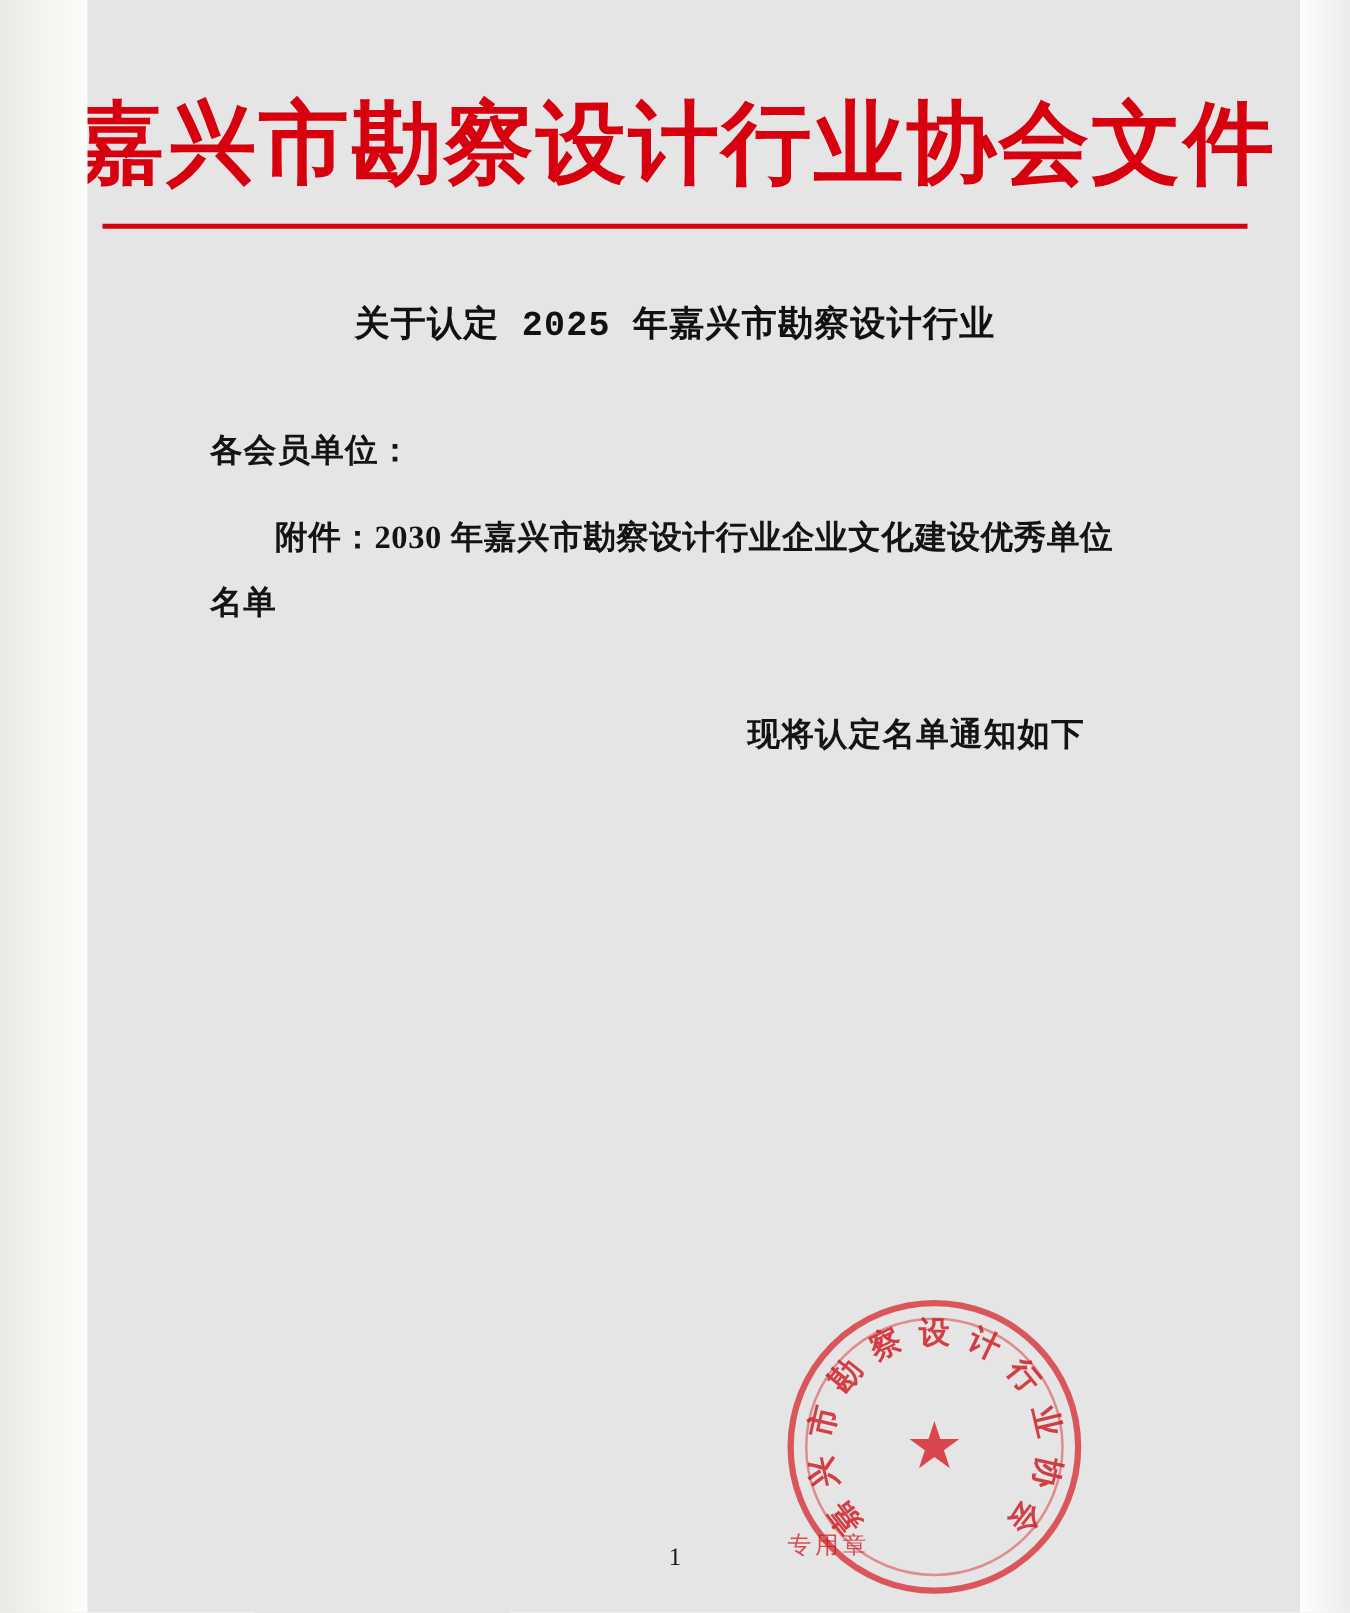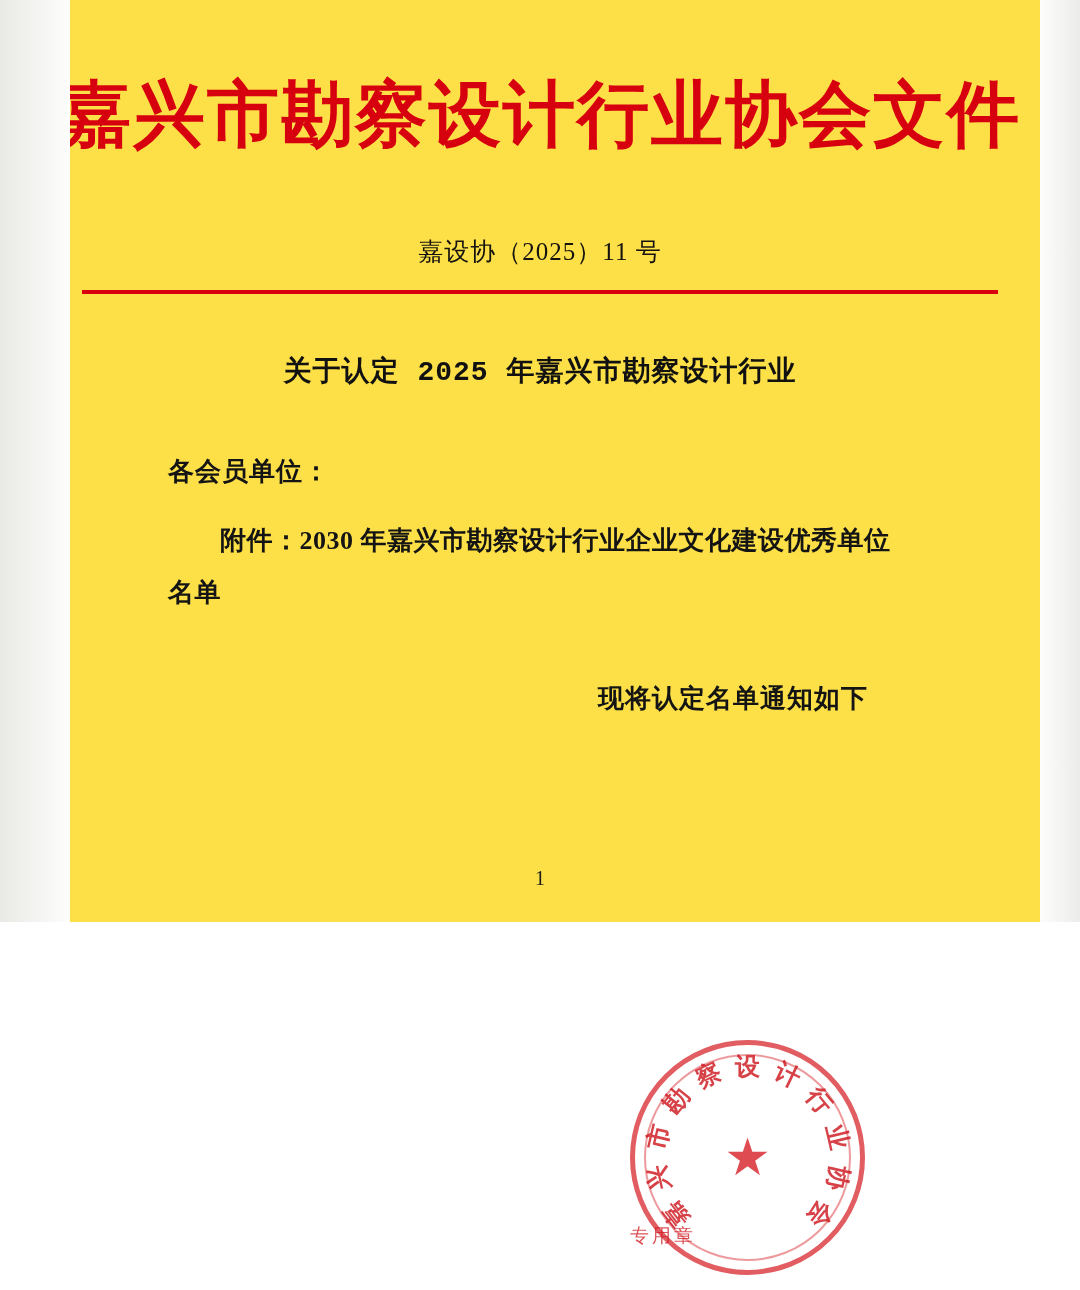--- a/index.html
+++ b/index.html
@@ -11,22 +11,22 @@
     width: 1080px;
     height: 1290px;
     font-family: "Liberation Serif", "DejaVu Serif", serif;
     color: #111111;
     position: relative;
     overflow: hidden;
   }
   .page {
     position: relative;
     width: 1080px;
-    height: 922px;
-    background: #fde047;
+    height: 1290px;
+    background: #e5e5e5;
   }
   
   .page::before {
     content: "";
     position: absolute;
     left: 0; top: 0; bottom: 0;
     width: 70px;
     background: linear-gradient(to right, #e9e9e6 0%, #fdfdfb 100%);
     pointer-events: none;
   }
@@ -196,21 +196,20 @@
 </style>
 </head>
 <body>
 
 <div class="page">
 
   <div class="doc-header">
     <div class="title">嘉兴市勘察设计行业协会文件</div>
   </div>
 
-  <div class="doc-number">嘉设协（2025）11 号</div>
 
   <div class="red-rule"></div>
 
   <div class="doc-title">
     <div>关于认定 2025 年嘉兴市勘察设计行业</div>
   </div>
 
   <div class="body-wrap">
     <div class="salutation">各会员单位：</div>
     <div class="attachment">附件：2030 年嘉兴市勘察设计行业企业文化建设优秀单位名单</div>

